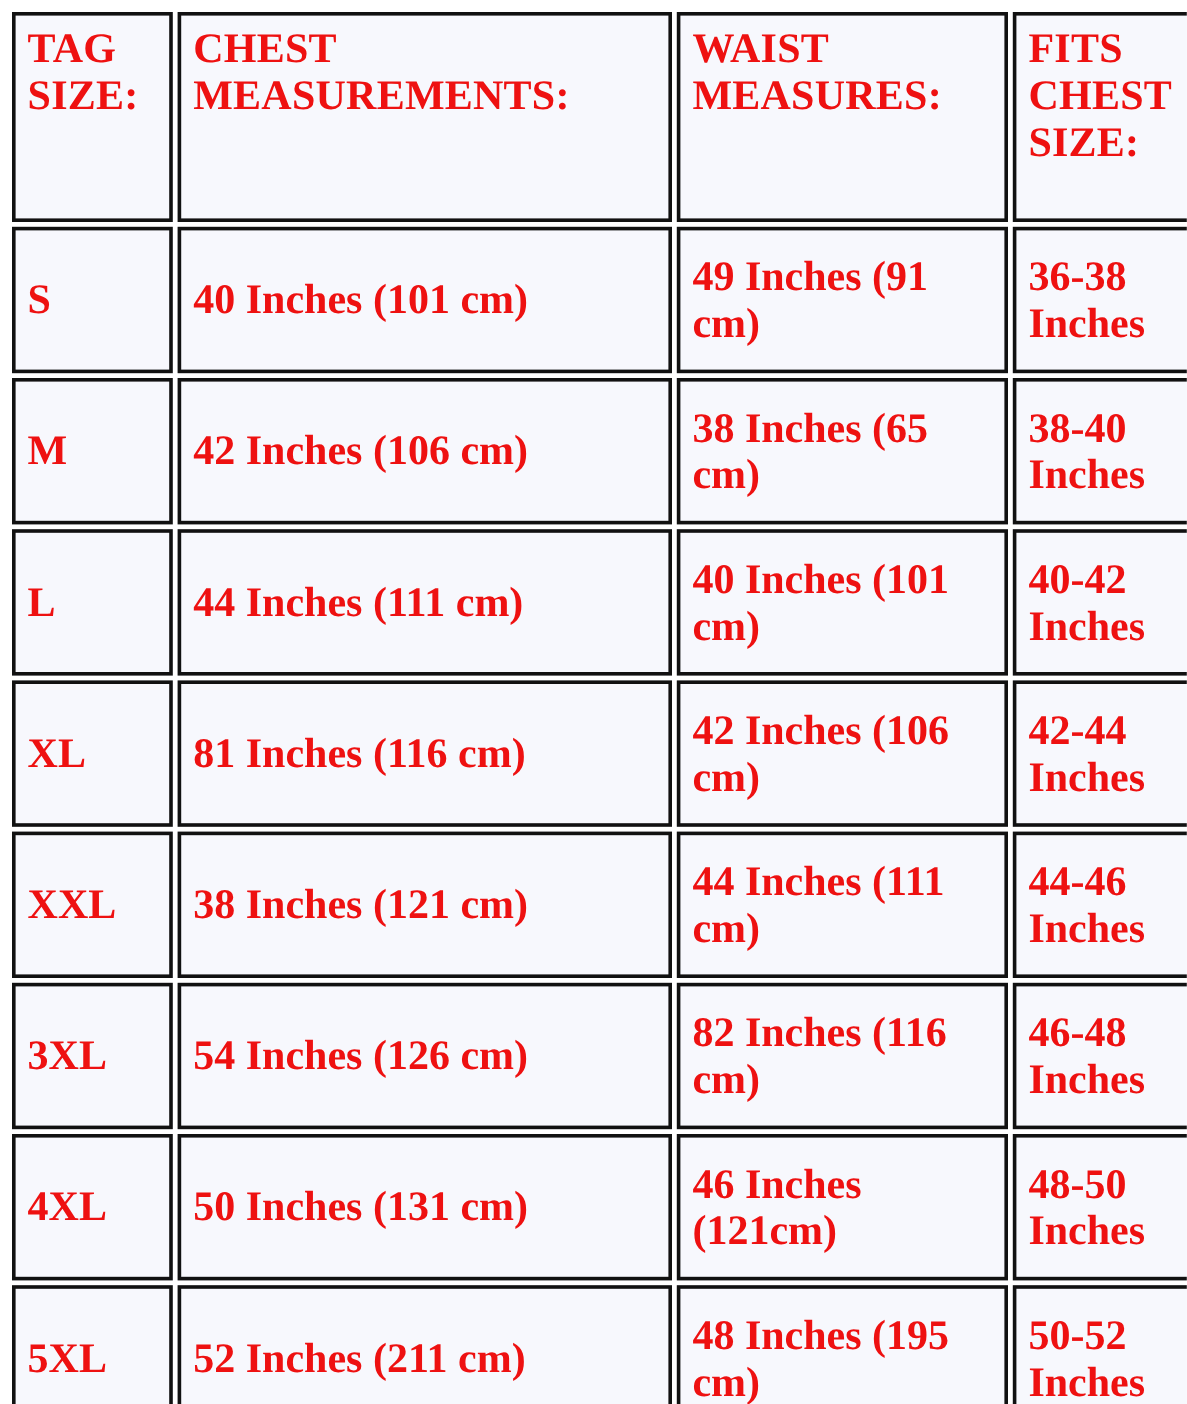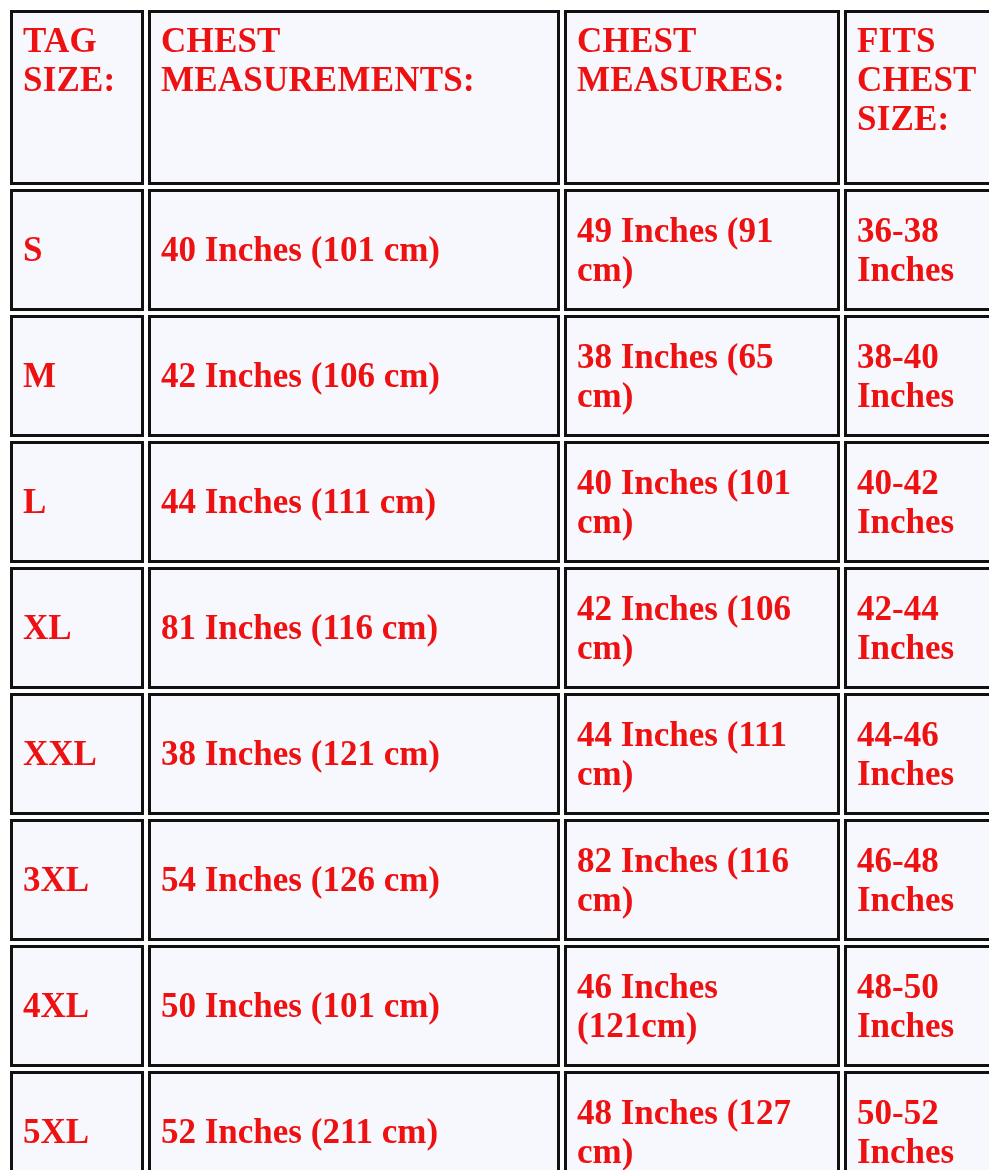--- a/index.html
+++ b/index.html
@@ -69,21 +69,21 @@
     </colgroup>
     <thead>
       <tr>
         <th>
             <span class="cell-text">TAG SIZE:</span>
           </th>
         <th>
             <span class="cell-text">CHEST MEASUREMENTS:</span>
           </th>
         <th>
-            <span class="cell-text">CHEST MEASURES:</span>
+            <span class="cell-text">WAIST MEASURES:</span>
           </th>
         <th>
             <span class="cell-text">FITS CHEST SIZE:</span>
           </th>
       </tr>
     </thead>
     <tbody>
       <tr>
         <td>
             <span class="cell-text">S</span>
@@ -166,38 +166,38 @@
           </td>
         <td>
             <span class="cell-text">46-48 Inches</span>
           </td>
       </tr>
       <tr>
         <td>
             <span class="cell-text">4XL</span>
           </td>
         <td>
-            <span class="cell-text">50 Inches (101 cm)</span>
+            <span class="cell-text">50 Inches (131 cm)</span>
           </td>
         <td>
             <span class="cell-text">46 Inches (121cm)</span>
           </td>
         <td>
             <span class="cell-text">48-50 Inches</span>
           </td>
       </tr>
       <tr>
         <td>
             <span class="cell-text">5XL</span>
           </td>
         <td>
             <span class="cell-text">52 Inches   (211 cm)</span>
           </td>
         <td>
-            <span class="cell-text">48 Inches (127 cm)</span>
+            <span class="cell-text">48 Inches (195 cm)</span>
           </td>
         <td>
             <span class="cell-text">50-52 Inches</span>
           </td>
       </tr>
     </tbody>
   </table>
 </div>
 
 </body></html>

